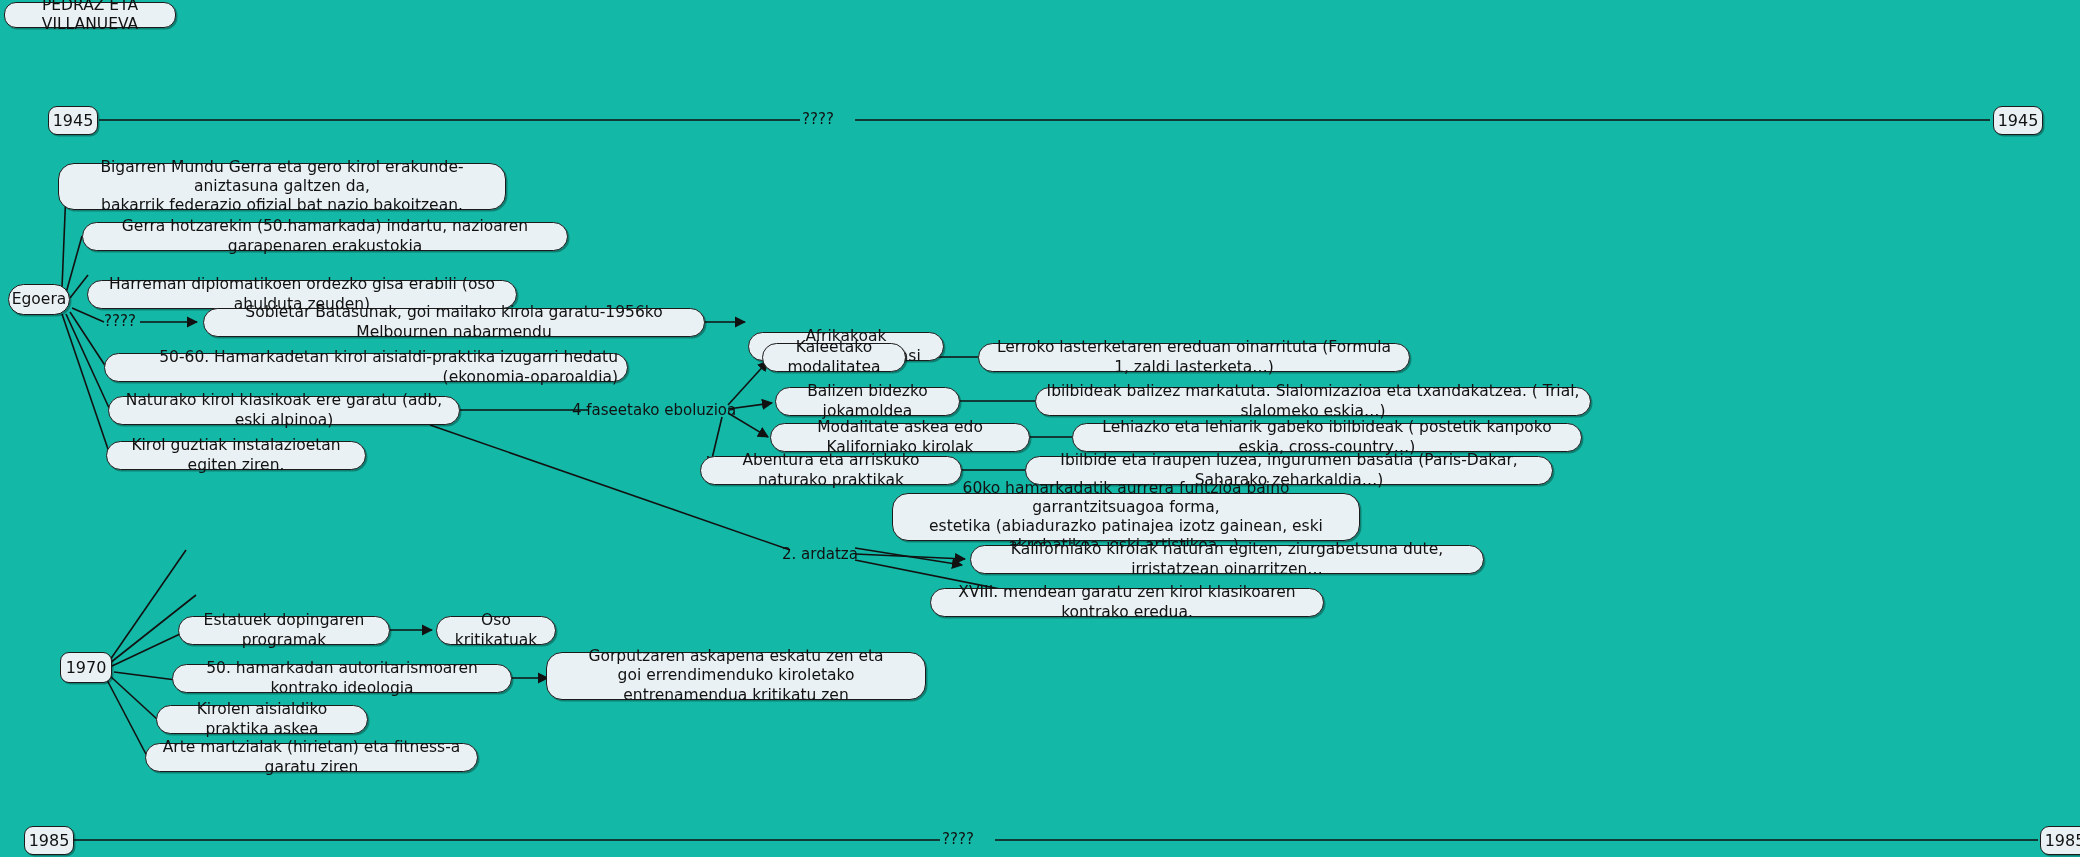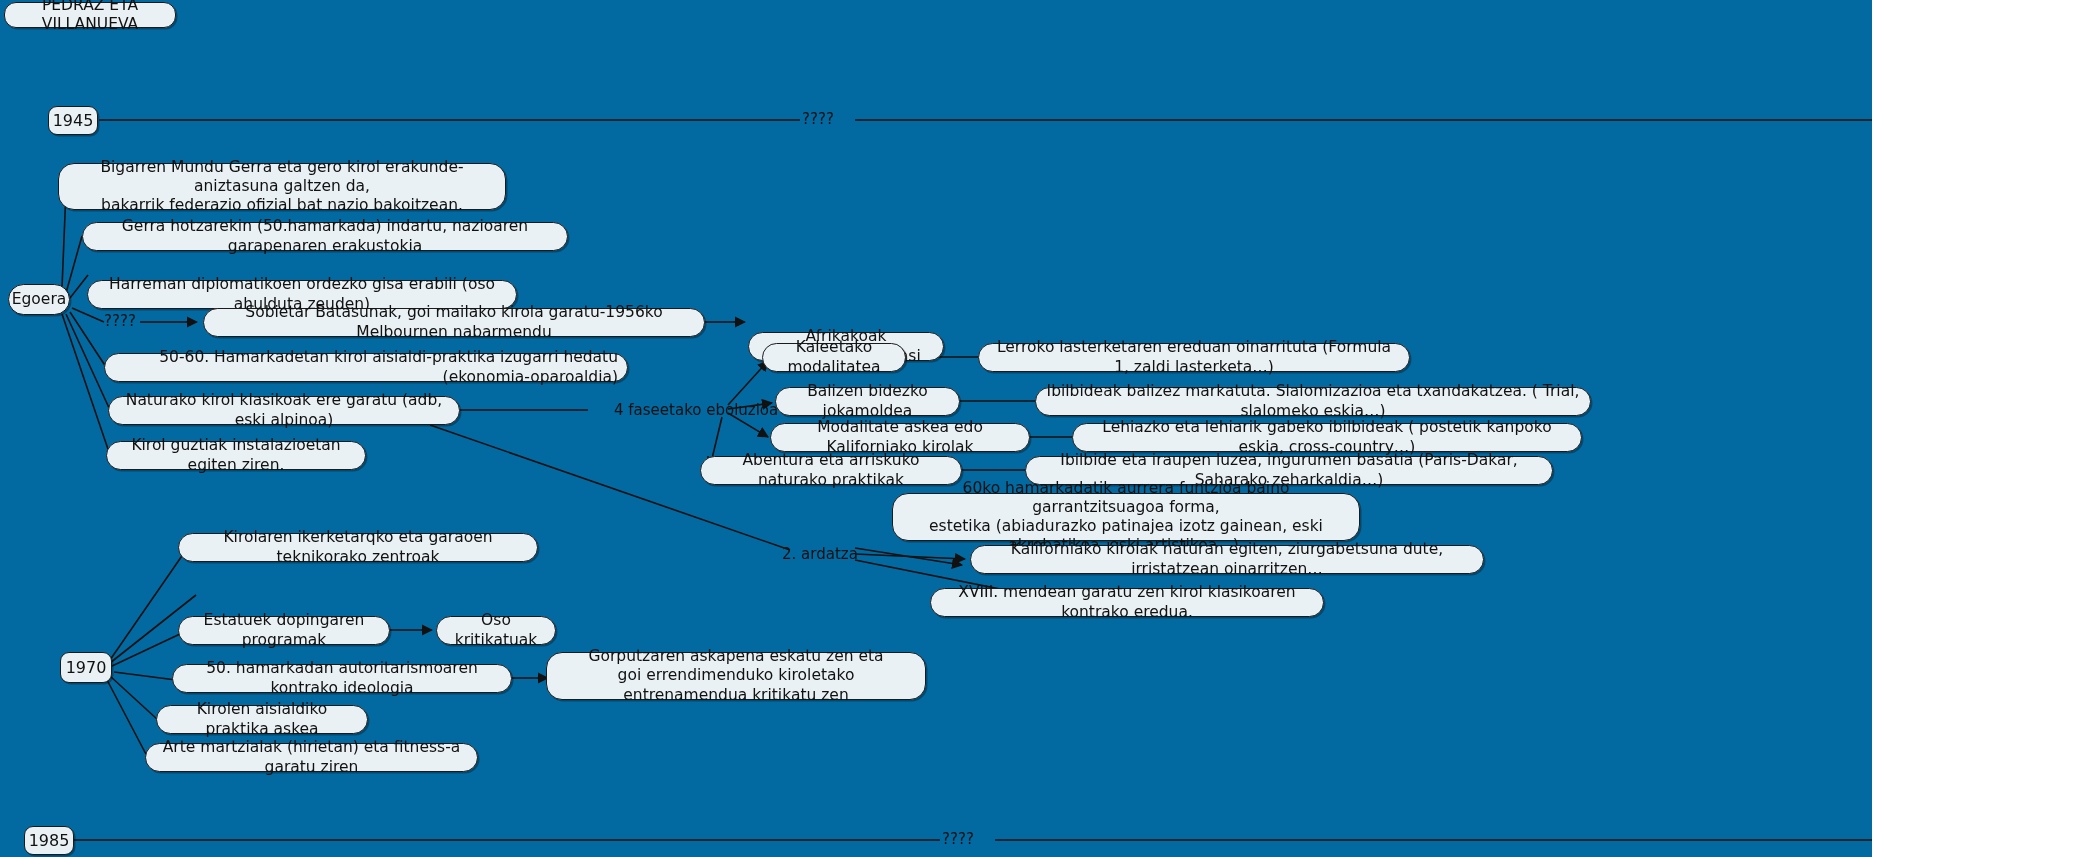--- a/index.html
+++ b/index.html
@@ -6,25 +6,24 @@
     margin: 0;
     padding: 0;
     background: #ffffff;
   }
   body {
     font-family: "DejaVu Sans", sans-serif;
     -webkit-font-smoothing: antialiased;
   }
   #canvas {
     position: relative;
-    width: 1824px;
+    width: 2080px;
     height: 857px;
-    background: #0369a1;
+    background: #14b8a6;
     overflow: hidden;
-    padding-left: 48px;
   }
   svg#wires {
     position: absolute;
     left: 0;
     top: 0;
     width: 2080px;
     height: 857px;
     pointer-events: none;
   }
   .node {
@@ -141,21 +140,21 @@
   <div class="node" style="left:203px; top:308px; width:502px; height:29px;">Sobietar Batasunak, goi mailako kirola garatu-1956ko Melbournen nabarmendu</div>
 
   <div class="node" style="left:748px; top:308px; width:196px; height:29px;margin-top:24px;">Afrikakoak nabarmentzen hasi</div>
 
   <div class="node" style="left:104px; top:353px; width:524px; height:29px;text-align:right;">50-60. Hamarkadetan kirol aisialdi-praktika izugarri hedatu (ekonomia-oparoaldia)</div>
 
   <div class="node" style="left:108px; top:396px; width:352px; height:29px;">Naturako kirol klasikoak ere garatu (adb, eski alpinoa)</div>
 
   <div class="node" style="left:106px; top:441px; width:260px; height:29px;">Kirol guztiak instalazioetan egiten ziren.</div>
 
-  <div class="edge-label" style="left:614px; top:403px;">4 faseetako eboluzioa</div>
+  <div class="edge-label" style="left:572px; top:403px;">4 faseetako eboluzioa</div>
 
   <div class="node" style="left:762px; top:343px; width:144px; height:29px;">Kaleetako modalitatea</div>
   <div class="node" style="left:978px; top:343px; width:432px; height:29px;">Lerroko lasterketaren ereduan oinarrituta (Formula 1, zaldi lasterketa…)</div>
 
   <div class="node" style="left:775px; top:387px; width:185px; height:29px;">Balizen bidezko jokamoldea</div>
   <div class="node" style="left:1035px; top:387px; width:556px; height:29px;">Ibilbideak balizez markatuta. Slalomizazioa eta txandakatzea. ( Trial, slalomeko eskia…)</div>
 
   <div class="node" style="left:770px; top:423px; width:260px; height:29px;">Modalitate askea edo Kaliforniako kirolak</div>
   <div class="node" style="left:1072px; top:423px; width:510px; height:29px;">Lehiazko eta lehiarik gabeko ibilbideak ( postetik kanpoko eskia, cross-country…)</div>
 
@@ -166,21 +165,20 @@
 
   <div class="node" style="left:892px; top:493px; width:468px; height:48px;">60ko hamarkadatik aurrera funtzioa baino garrantzitsuagoa forma,
 estetika (abiadurazko patinajea izotz gainean, eski akrobatikoa, eski artistikoa…).</div>
 
   <div class="node" style="left:970px; top:545px; width:514px; height:29px;">Kaliforniako kirolak naturan egiten, ziurgabetsuna dute, irristatzean oinarritzen…</div>
 
   <div class="node" style="left:930px; top:588px; width:394px; height:29px;">XVIII. mendean garatu zen kirol klasikoaren kontrako eredua.</div>
 
   <div class="node year" style="left:60px; top:652px; width:52px; height:31px;">1970</div>
 
-  <div class="node" style="left:178px; top:533px; width:360px; height:29px;">Kirolaren ikerketarqko eta garaoen teknikorako zentroak</div>
 
 
   <div class="node" style="left:178px; top:616px; width:212px; height:29px;">Estatuek dopingaren programak</div>
 
   <div class="node" style="left:436px; top:616px; width:120px; height:29px;">Oso kritikatuak</div>
 
   <div class="node" style="left:172px; top:664px; width:340px; height:29px;">50. hamarkadan autoritarismoaren kontrako ideologia</div>
 
   <div class="node" style="left:546px; top:652px; width:380px; height:48px;">Gorputzaren askapena eskatu zen eta
 goi errendimenduko kiroletako entrenamendua kritikatu zen</div>

